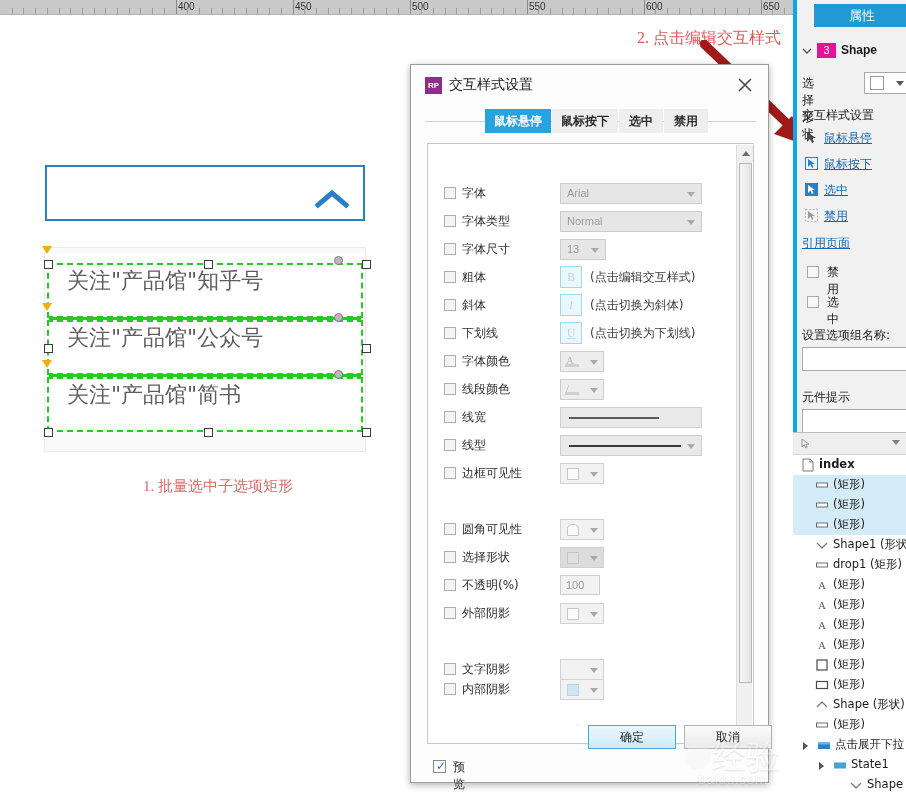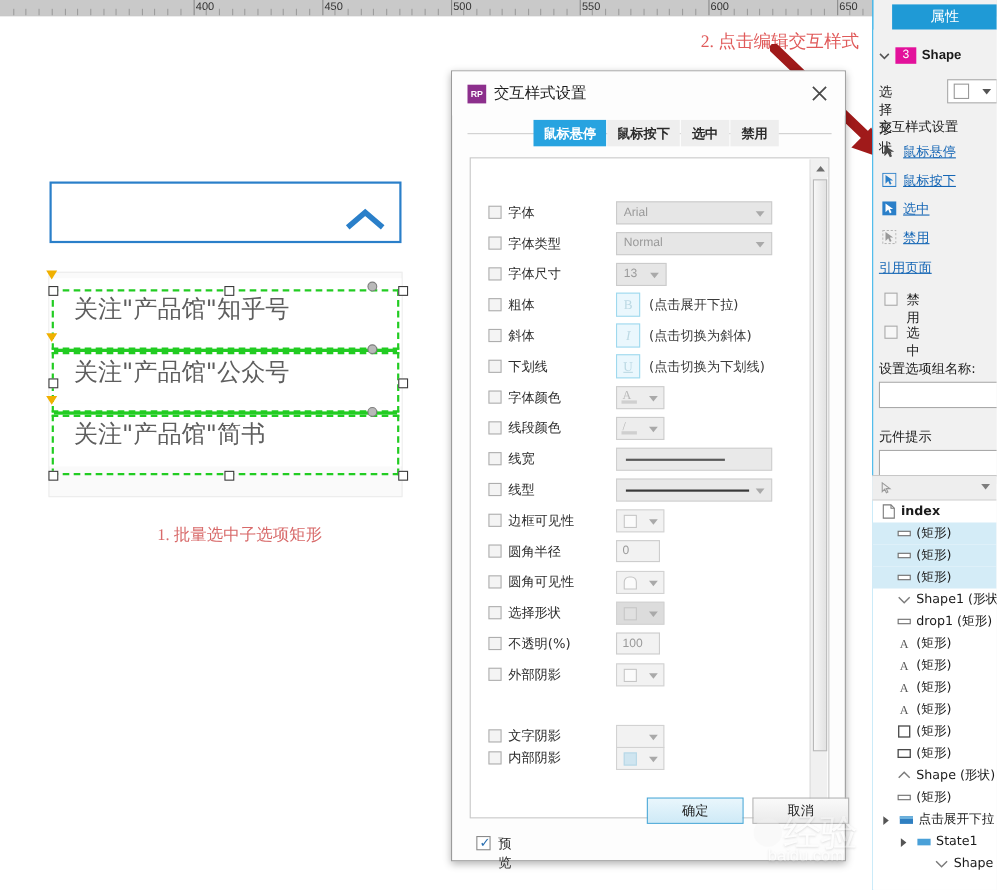--- a/index.html
+++ b/index.html
@@ -147,21 +147,21 @@
   #prevlabel{position:absolute;left:20px;top:0px;font-size:12px;color:#2d2d2d;
     font-family:"DejaVu Sans","Liberation Sans",sans-serif;}
   .dbtn{position:absolute;top:725px;width:88px;height:24px;font-size:12px;text-align:center;
     line-height:23px;box-sizing:border-box;cursor:pointer;
     font-family:"DejaVu Sans","Liberation Sans",sans-serif;color:#1d1d1d;}
   #btnok{left:588px;background:linear-gradient(#e9f6fc,#cfeaf7);border:1px solid #4aa8d8;}
   #btncancel{left:684px;background:linear-gradient(#fafafa,#eaeaea);border:1px solid #b4b4b4;}
 
   
   #rpanel{position:absolute;left:793px;top:0;width:113px;height:809px;background:#f1f1f1;
-    border-left:1px solid #0ea5e9;box-sizing:border-box;}
+    border-left:4px solid #0ea5e9;box-sizing:border-box;}
   #rptab{position:absolute;left:17px;top:4px;width:96px;height:23px;background:#1f9ad6;
     color:#fff;font-size:13px;line-height:23px;text-align:center;cursor:pointer;
     font-family:"DejaVu Sans","Liberation Sans",sans-serif;}
   #rpbody{position:absolute;left:0;top:27px;width:113px;height:413px;background:#f1f1f1;}
   #shapesrow{position:absolute;left:4px;top:15px;height:18px;}
   #shapeschev{position:absolute;left:0;top:3px;width:12px;height:12px;}
   #shapesbadge{position:absolute;left:16px;top:1px;min-width:13px;height:15px;background:#e3119b;
     color:#fff;font-size:11px;line-height:15px;text-align:center;padding:0 3px;
     font-family:"Liberation Sans",sans-serif;}
   #shapeslabel{position:absolute;left:40px;top:1px;font-size:12px;color:#1a1a1a;font-weight:bold;
@@ -414,21 +414,21 @@
           <div class="scaret"></div>
         </div>
       </div>
 
       <div class="frow" style="top:120px;">
         <div class="fcb"></div>
         <div class="flabel">粗体</div>
         <div class="fstyle">
           <span>B</span>
         </div>
-        <div class="fhint">(点击展开下拉)</div>
+        <div class="fhint">(点击编辑交互样式)</div>
       </div>
 
       <div class="frow" style="top:148px;">
         <div class="fcb"></div>
         <div class="flabel">斜体</div>
         <div class="fstyle">
           <span style="font-style:italic">I</span>
         </div>
         <div class="fhint">(点击切换为斜体)</div>
       </div>
@@ -481,27 +481,20 @@
 
       <div class="frow" style="top:316px;">
         <div class="fcb"></div>
         <div class="flabel">边框可见性</div>
         <div class="fbox">
           <div class="bsq"></div>
           <div class="ccaret"></div>
         </div>
       </div>
 
-      <div class="frow" style="top:344px;">
-        <div class="fcb"></div>
-        <div class="flabel">圆角半径</div>
-        <div class="finput">
-          <div class="itext">0</div>
-        </div>
-      </div>
 
       <div class="frow" style="top:372px;">
         <div class="fcb"></div>
         <div class="flabel">圆角可见性</div>
         <div class="fbox">
           <div class="bsq" style="border-radius:5px 5px 0 0;"></div>
           <div class="ccaret"></div>
         </div>
       </div>
 

